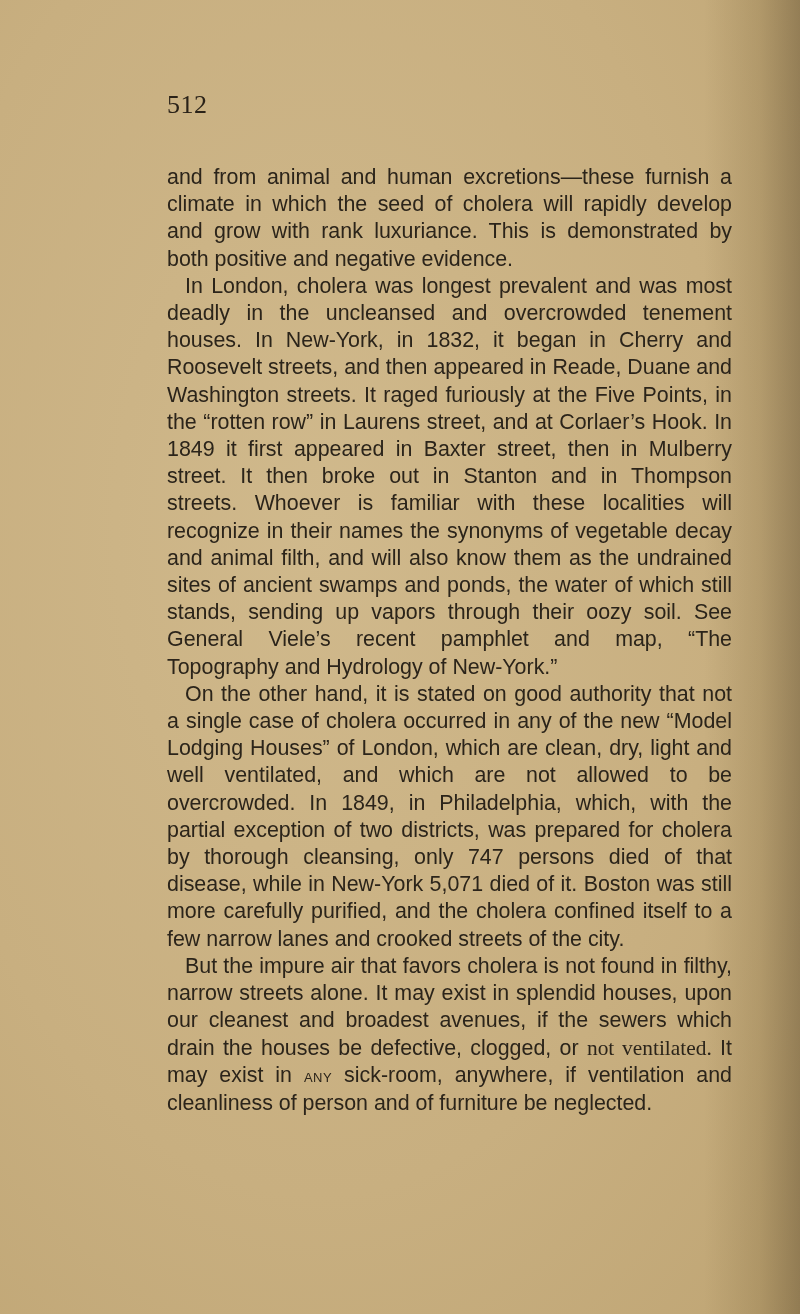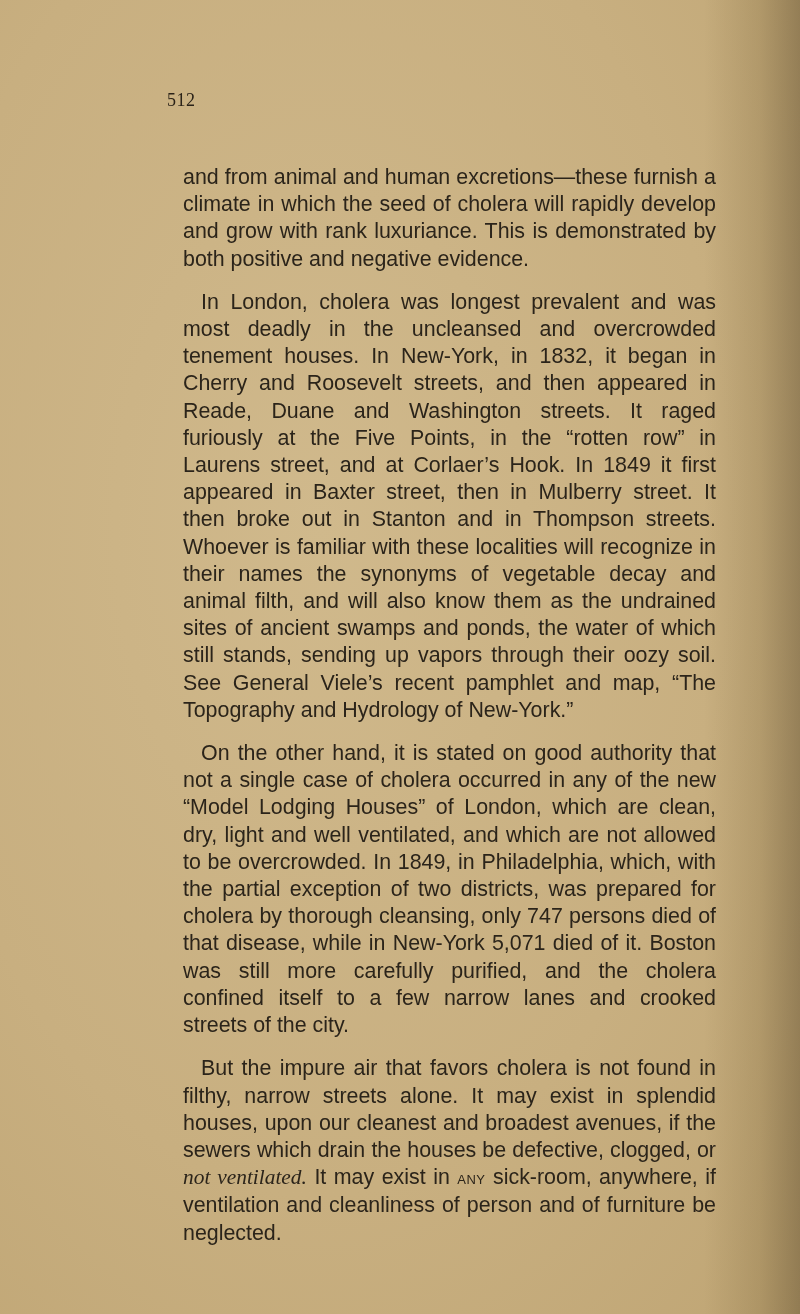--- a/index.html
+++ b/index.html
@@ -17,21 +17,21 @@
     }
     .page {
       position: absolute;
       left: 167px;
       top: 90px;
       width: 565px;
     }
     .running-head {
       position: relative;
       height: 30px;
-      font-size: 18px;
+      font-size: 26px;
       letter-spacing: 0.5px;
       text-decoration: underline;
     }
     .page-number {
       position: absolute;
       left: 0;
       top: 0;
     }
     .running-title {
       position: absolute;
@@ -42,23 +42,23 @@
       letter-spacing: 1px;
     }
     .body-text {
       margin-top: 44px;
       font-family: "Liberation Sans", "DejaVu Sans", sans-serif;
       font-size: 21.4px;
       line-height: 27.2px;
       text-align: justify;
       color: #2b241a;
     }
-    .para { margin: 16px; }
+    .para { margin: 0; }
     .para.indent { text-indent: 18px; }
-    .italic { font-style: italic; font-family: "Liberation Serif", serif; }
+    .italic { font-family: "Liberation Serif", serif; }
     .smallcaps { font-variant: small-caps; font-size: 0.85em; letter-spacing: 0.5px; }
   </style>
 </head>
 <body>
 
 <div class="page">
   <div class="running-head">
     <span class="page-number">512</span>
   </div>
 

